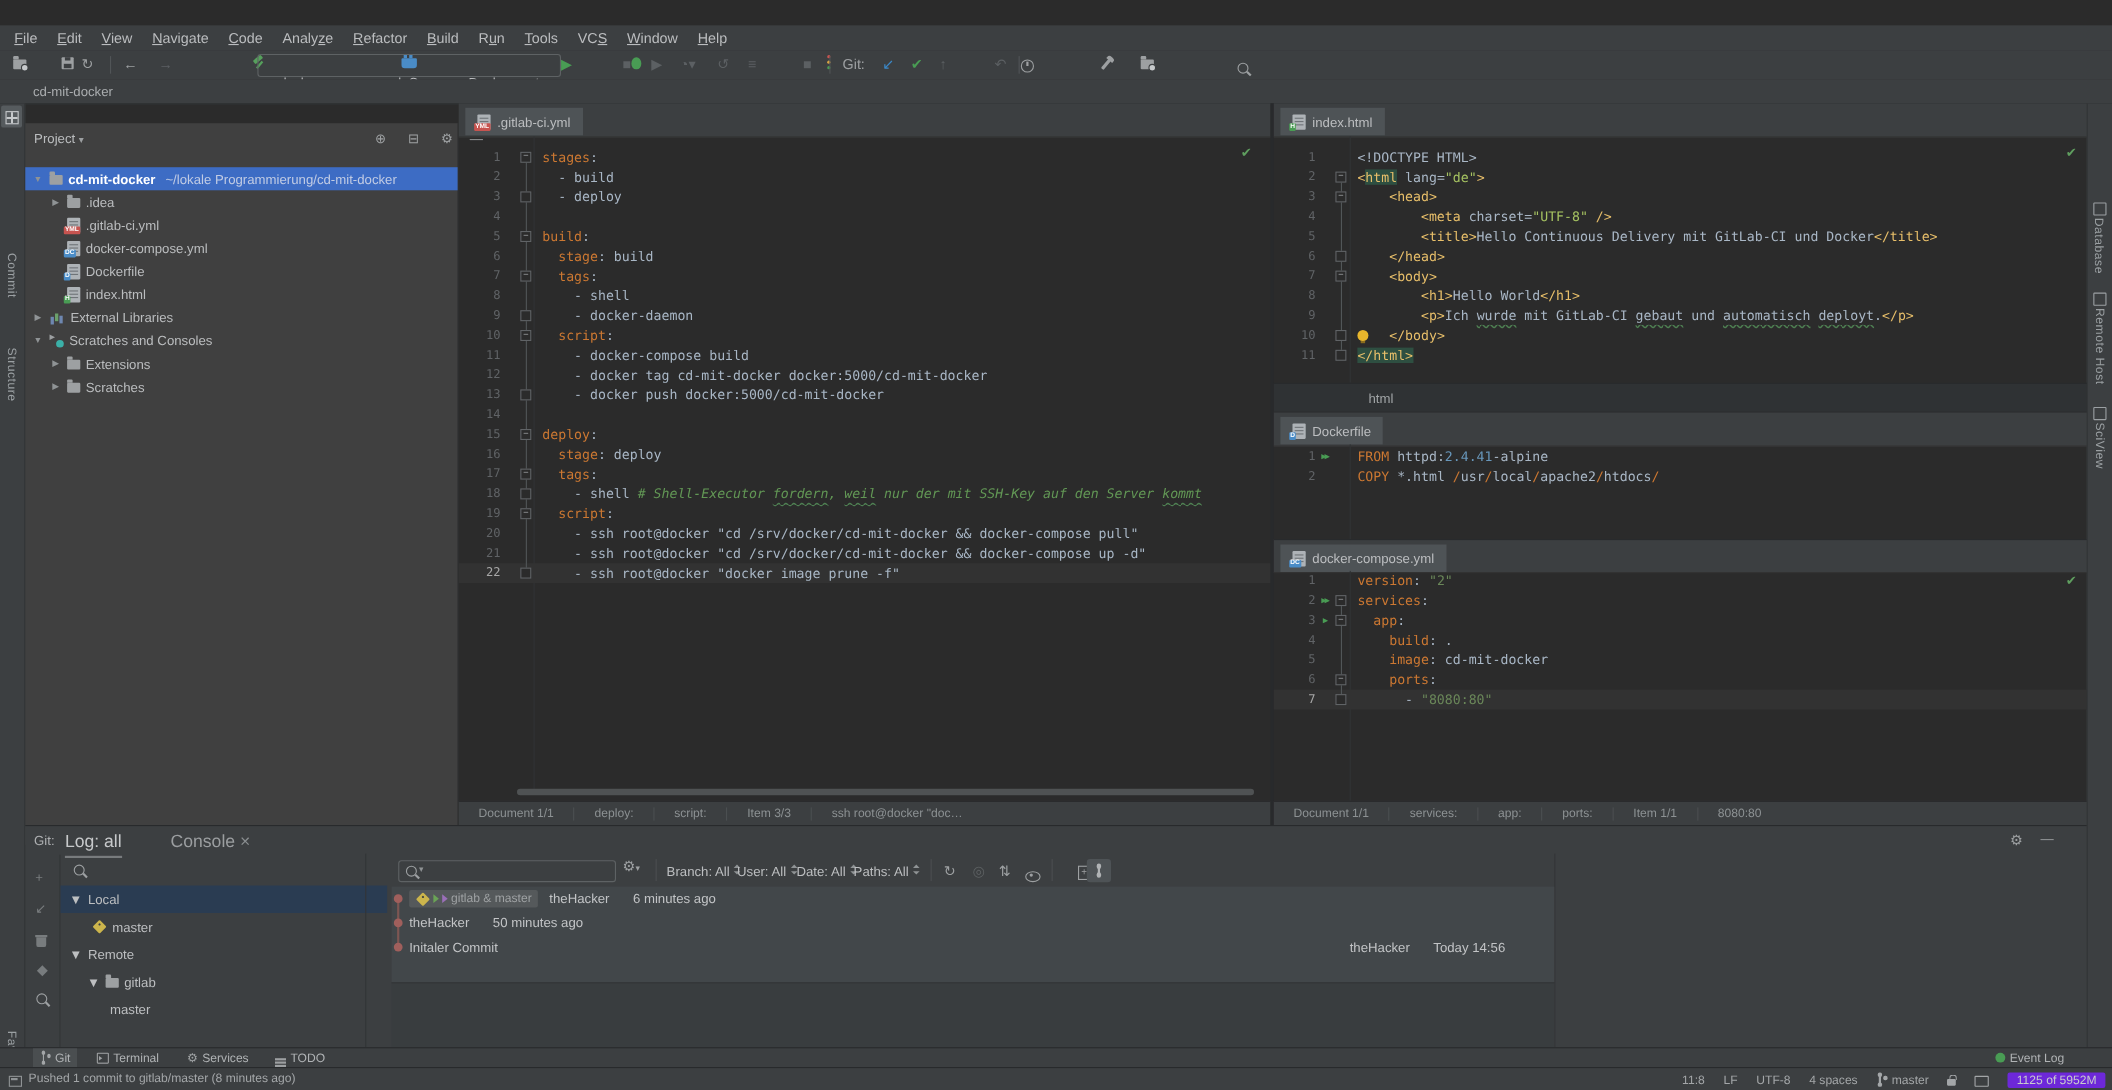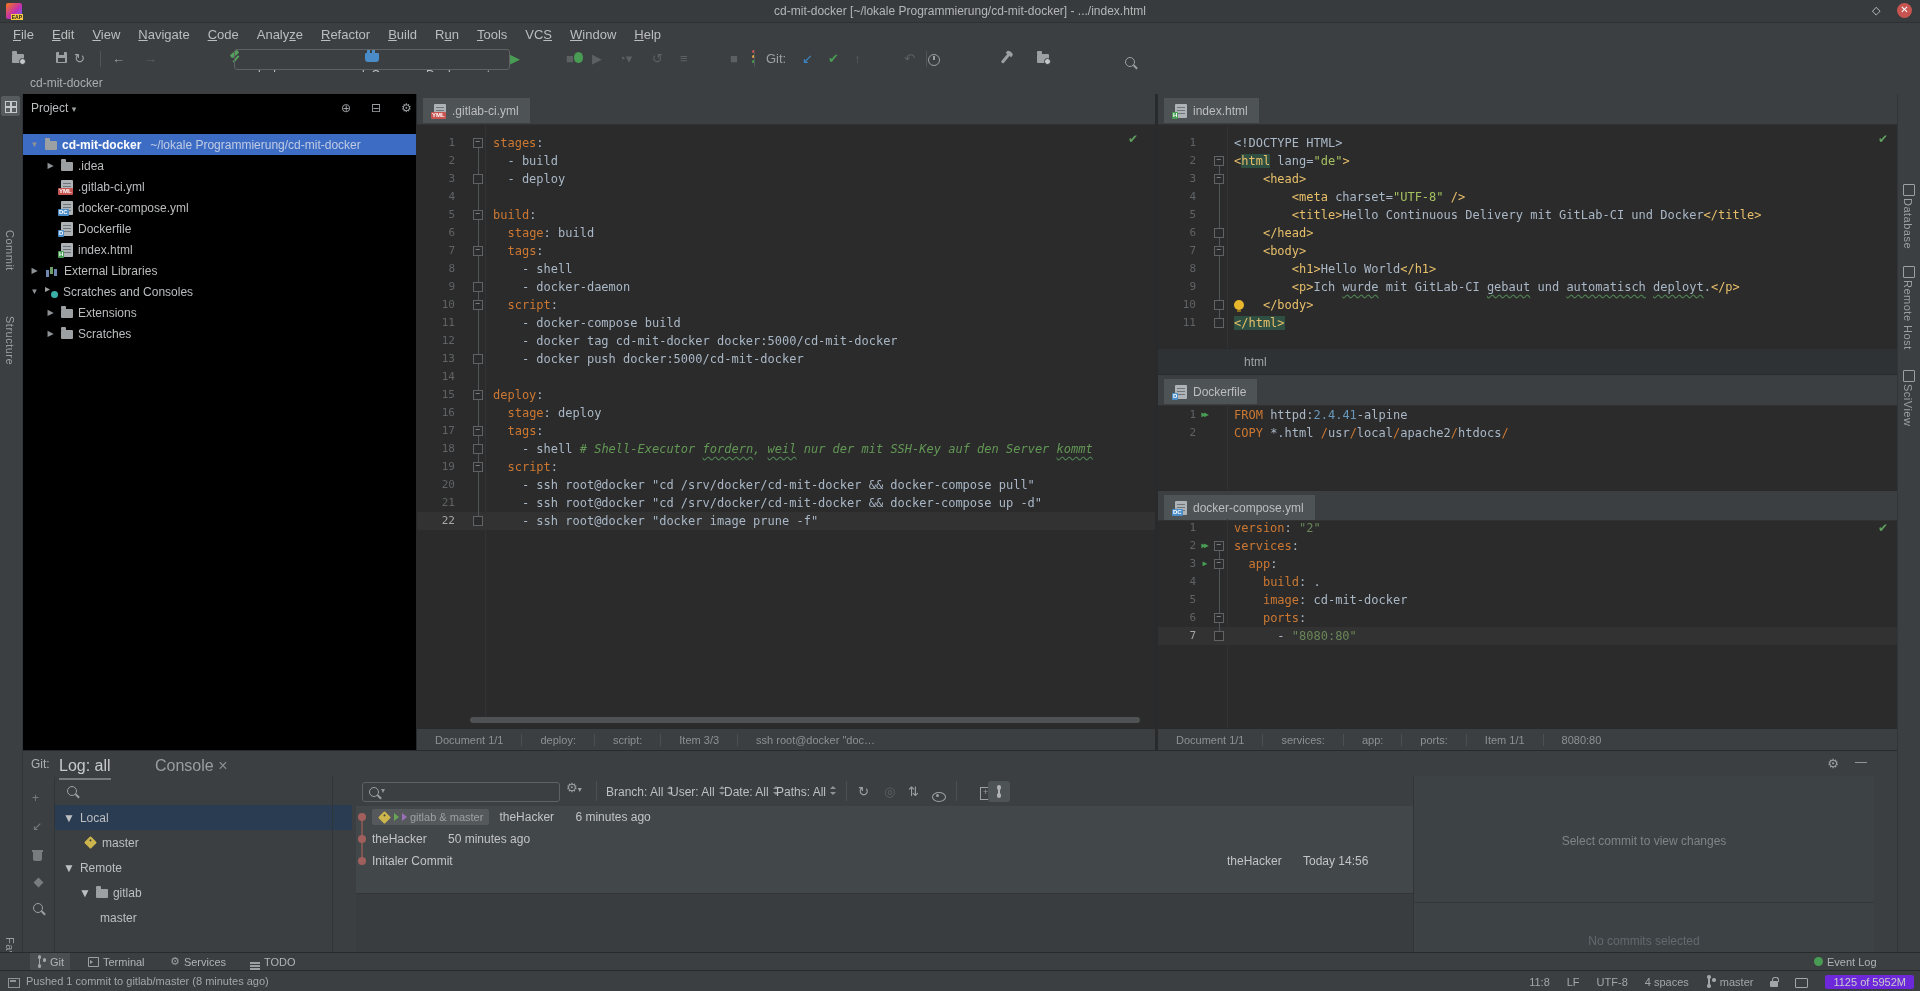--- a/index.html
+++ b/index.html
@@ -37,21 +37,21 @@
   #left-stripe{left:0;top:94px;width:22px;height:858px;background:#3c3f41;border-right:1px solid #323537;}
   #right-stripe{left:1897px;top:94px;width:23px;height:858px;background:#3c3f41;border-left:1px solid #323537;}
   .vlabel{writing-mode:vertical-rl;font-size:11px;color:#9ba0a3;letter-spacing:.5px;position:absolute;left:4px;}
   .stripe-ico{position:absolute;left:5px;width:10px;height:10px;border:1px solid #9ba0a3;border-radius:1px;}
   #proj-btn{position:absolute;left:1px;top:2px;width:19px;height:20px;background:#565b5e;border-radius:2px;}
   .gridico{position:absolute;left:4px;top:5px;width:10px;height:10px;border:1px solid #c6c9cb;
      background:linear-gradient(transparent 42%,#c6c9cb 42% 58%,transparent 58%),
                 linear-gradient(90deg,transparent 42%,#c6c9cb 42% 58%,transparent 58%);}
 
   
-  #project{left:23px;top:94px;width:393px;height:656px;background:#000000;border-right:1px solid #282a2c;}
+  #project{left:23px;top:112px;width:393px;height:656px;background:#404040;border-right:1px solid #282a2c;}
   #proj-header{position:absolute;left:0;top:0;width:100%;height:28px;}
   #proj-title{position:absolute;left:8px;top:7px;color:#bbbdbf;}
   #proj-title .caret{font-size:9px;color:#9da0a2;}
   .ph-ico{position:absolute;top:7px;color:#9da0a2;font-size:12px;}
   #proj-tree{position:absolute;left:0;top:40px;width:100%;}
   .trow{height:21px;display:flex;align-items:center;gap:5px;white-space:nowrap;}
   .trow .arr{width:11px;text-align:center;font-size:8px;color:#8f9395;flex:none;}
   .trow.sel{background:#3d6cc4;color:#fff;}
   .trow.sel .suffix{color:#c0cbe4;}
   .suffix{color:#8c9193;margin-left:4px;}
@@ -196,28 +196,20 @@
   .ic-fsearch::before{content:"";position:absolute;top:-3px;left:0;width:5px;height:3px;background:#9da0a2;border-radius:1px 1px 0 0;}
   .ic-fsearch::after{content:"";position:absolute;right:-2px;bottom:-2px;width:5px;height:5px;border:1.5px solid #3c3f41;border-radius:50%;background:#c6c9cb;}
   .ic-wrench{width:3px;height:11px;background:#9da0a2;transform:rotate(40deg);border-radius:1px;margin:1px 4px;}
   .ic-wrench::before{content:"";position:absolute;top:-3px;left:-2px;width:7px;height:4px;border-radius:50% 50% 0 0;background:#9da0a2;}
 </style>
 </head>
 <body>
 
 <div id="root">
 
-  <div id="titlebar" class="abs">
-    <div id="logo">
-        <span class="eap">EAP</span>
-      </div>
-    <div id="title-text" class="abs">cd-mit-docker [~/lokale Programmierung/cd-mit-docker] - .../index.html</div>
-    <div class="winctl abs" style="left:1872px">◇</div>
-    <div id="close-btn" class="abs" style="left:1897px">✕</div>
-  </div>
 
   <div id="menubar" class="abs"><span id="menu-items" style="display:inline-block;padding-left:4px"><span class="menu-item"><span class="mn">F</span>ile</span><span class="menu-item"><span class="mn">E</span>dit</span><span class="menu-item"><span class="mn">V</span>iew</span><span class="menu-item"><span class="mn">N</span>avigate</span><span class="menu-item"><span class="mn">C</span>ode</span><span class="menu-item">Analy<span class="mn">z</span>e</span><span class="menu-item"><span class="mn">R</span>efactor</span><span class="menu-item"><span class="mn">B</span>uild</span><span class="menu-item">R<span class="mn">u</span>n</span><span class="menu-item"><span class="mn">T</span>ools</span><span class="menu-item">VC<span class="mn">S</span></span><span class="menu-item"><span class="mn">W</span>indow</span><span class="menu-item"><span class="mn">H</span>elp</span></span></div>
 
   <div id="toolbar" class="abs"><span class="ic ic-fsearch tbtn" style="left: 12px;"></span><span class="ic ic-save tbtn" style="left: 44px;"></span><span class="tbtn" style="left: 74px;">↻</span><div class="tsep" style="left: 100px;"></div><span class="tbtn" style="left: 112px;">←</span><span class="dis tbtn" style="left: 144px;">→</span><span class="ic ic-hammer tbtn" style="left: 206px;"></span><div class="abs flex" id="run-combo">
         <span class="ic ic-docker"></span>
         <span>docker-compose.yml: Compose Deployment</span>
         <span class="caret">▾</span>
       </div><span class="grn tbtn" style="left: 510px;">▶</span><span class="ic ic-debug tbtn" style="left: 538px;"></span><span class="dis tbtn" style="left: 566px;">■</span><span class="dis tbtn" style="left: 592px;">▶</span><span class="dis tbtn" style="left: 618px;">◔▾</span><span class="dis tbtn" style="left: 652px;">↺</span><span class="dis tbtn" style="left: 680px;">≡</span><span class="ic ic-traffic tbtn" style="left: 706px;"></span><span class="dis tbtn" style="left: 730px;">■</span><div class="tsep" style="left: 754px;"></div><span class="tbtn" style="left: 766px;">Git:</span><span class="blu tbtn" style="left: 802px;">↙</span><span class="grn tbtn" style="left: 828px;">✔</span><span class="dis tbtn" style="left: 854px;">↑</span><span class="ic ic-clock tbtn" style="left: 878px; top: 7px;"></span><span class="dis tbtn" style="left: 904px;">↶</span><div class="tsep" style="left: 926px;"></div><span class="ic ic-wrench tbtn" style="left: 938px; top: 6px;"></span><span class="ic ic-fsearch tbtn" style="left: 964px;"></span><span class="ic mag tbtn" style="left: 1040px; top: 8px;"></span></div>
 
   <div id="crumbbar" class="abs">
@@ -468,25 +460,20 @@
         <span class="cauthor">theHacker</span>
         <span class="ctime">50 minutes ago</span>
       </div>
       <div class="crow" style="top: 850px;">
         <span class="cdot"></span>
         <span class="cmsg">Initaler Commit</span>
         <span class="cauthor">theHacker</span>
         <span class="ctime">Today 14:56</span>
       </div>
     </div>
-  <div id="details" class="abs">
-    <div class="mid">Select commit to view changes</div>
-    <div class="ddiv"></div>
-    <div class="dim">No commits selected</div>
-  </div>
 
   <div id="bottombar" class="abs">
       <span class="bb-item active" style="left: 30px;">
         <span class="ic ic-branch"></span>
         <span>Git</span>
       </span>
       <span class="bb-item" style="left: 82px;">
         <span class="ic ic-terminal"></span>
         <span>Terminal</span>
       </span>

